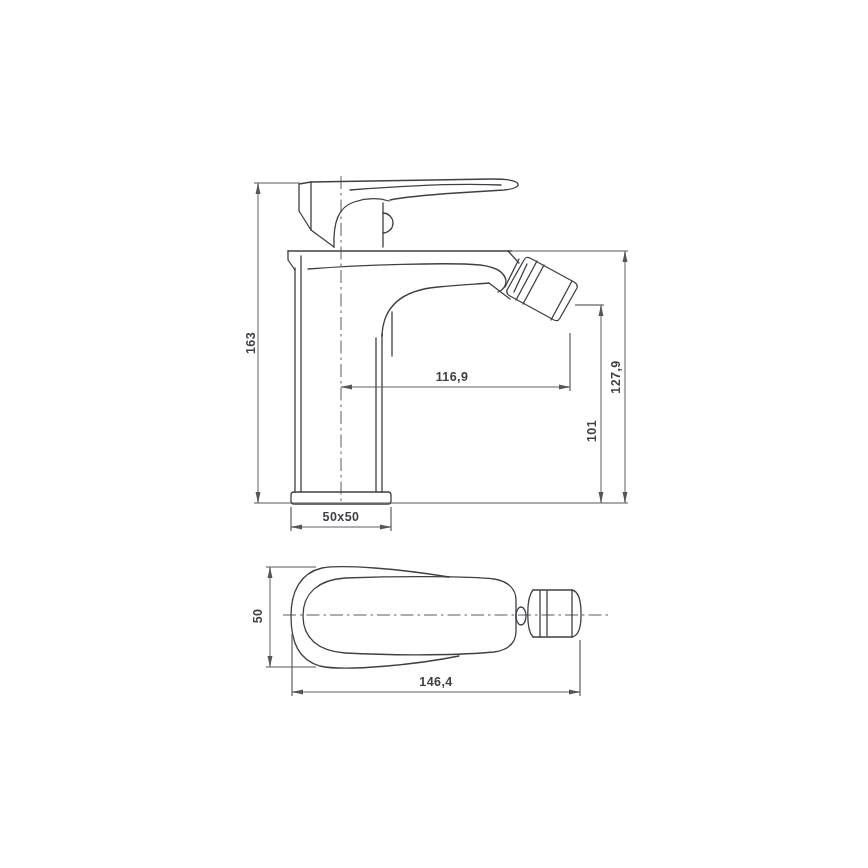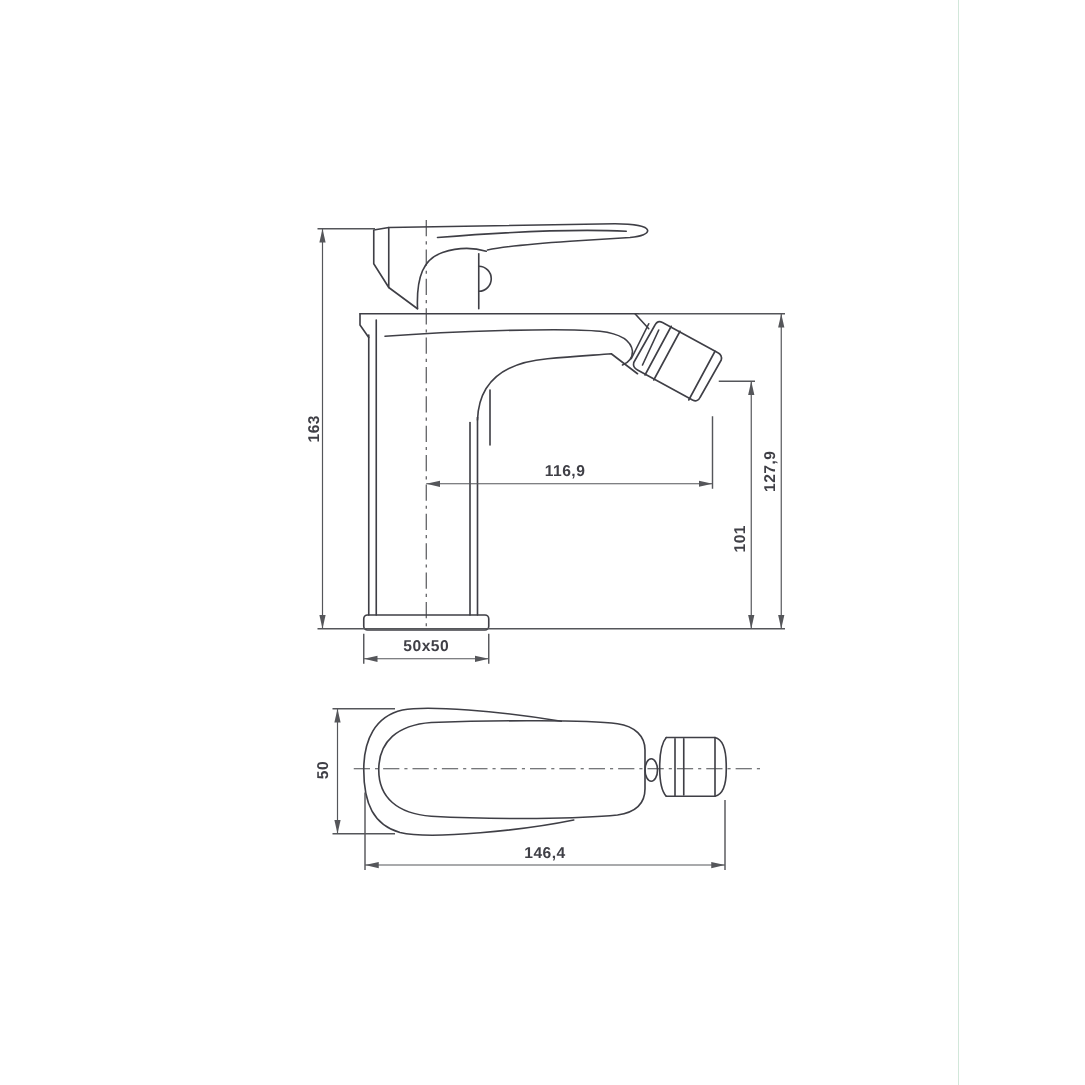--- a/index.html
+++ b/index.html
@@ -1,16 +1,16 @@
 <!DOCTYPE html>
 <html><head>
 <meta charset="utf-8">
 <style>
   html,body{margin:0;padding:0;background:#fff;}
-  .canvas{position:relative;width:767px;height:868px;background:#15803d;overflow:hidden;
+  .canvas{position:relative;width:868px;height:868px;background:#15803d;overflow:hidden;
           font-family:"Liberation Sans",sans-serif;}
   svg{display:block;}
   .outline{stroke:#3f3f46;stroke-width:1.3;fill:none;stroke-linecap:round;stroke-linejoin:round;}
   .thin{stroke:#55565a;stroke-width:0.95;fill:none;}
   .ext{stroke:#55565a;stroke-width:1.15;fill:none;}
   .cline{stroke:#4a4b4f;stroke-width:0.9;fill:none;stroke-dasharray:13 4 2.5 4;}
   .dimtext{font:700 12.5px "Liberation Sans",sans-serif;fill:#3f3f46;letter-spacing:0.4px;}
   .arrow{fill:#55565a;stroke:none;}
 </style>
 </head>

